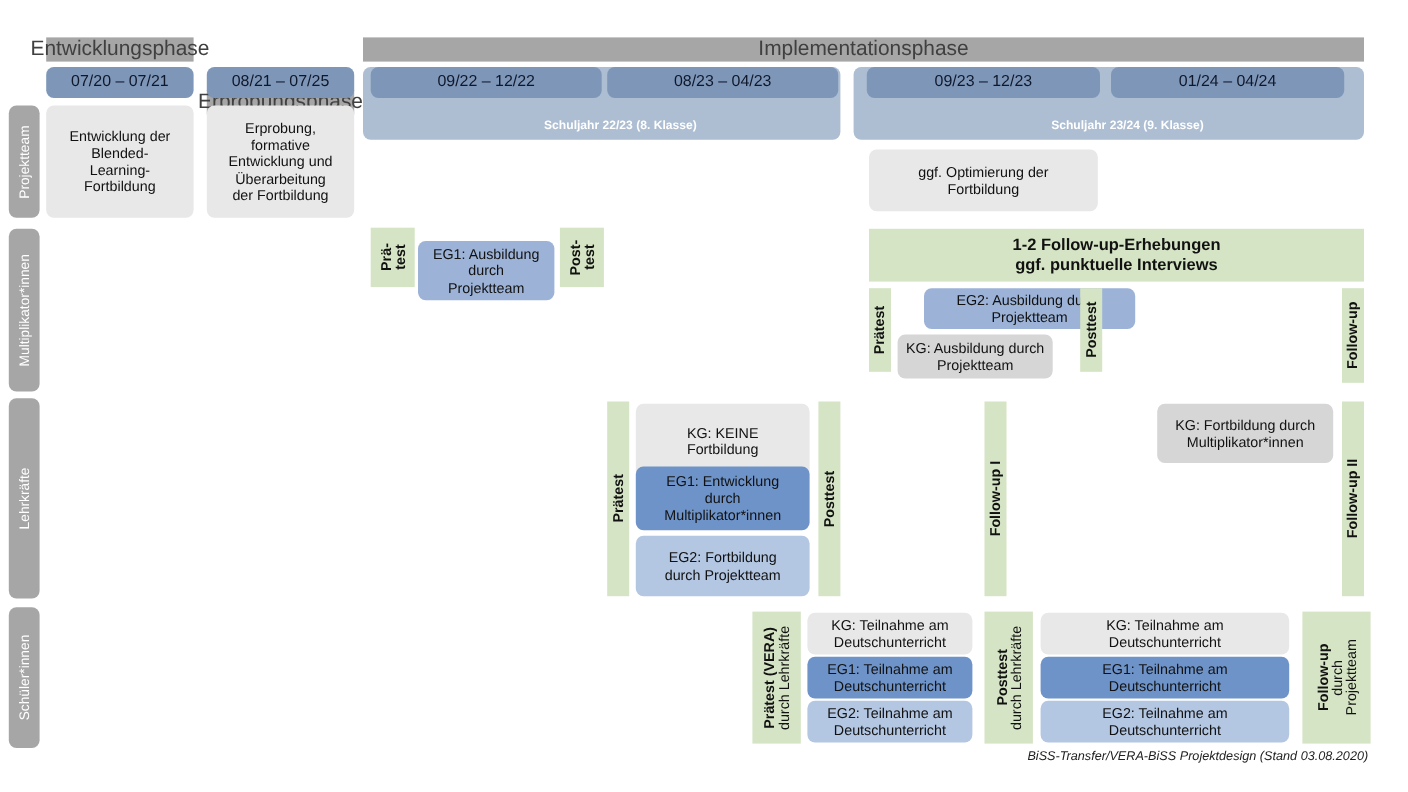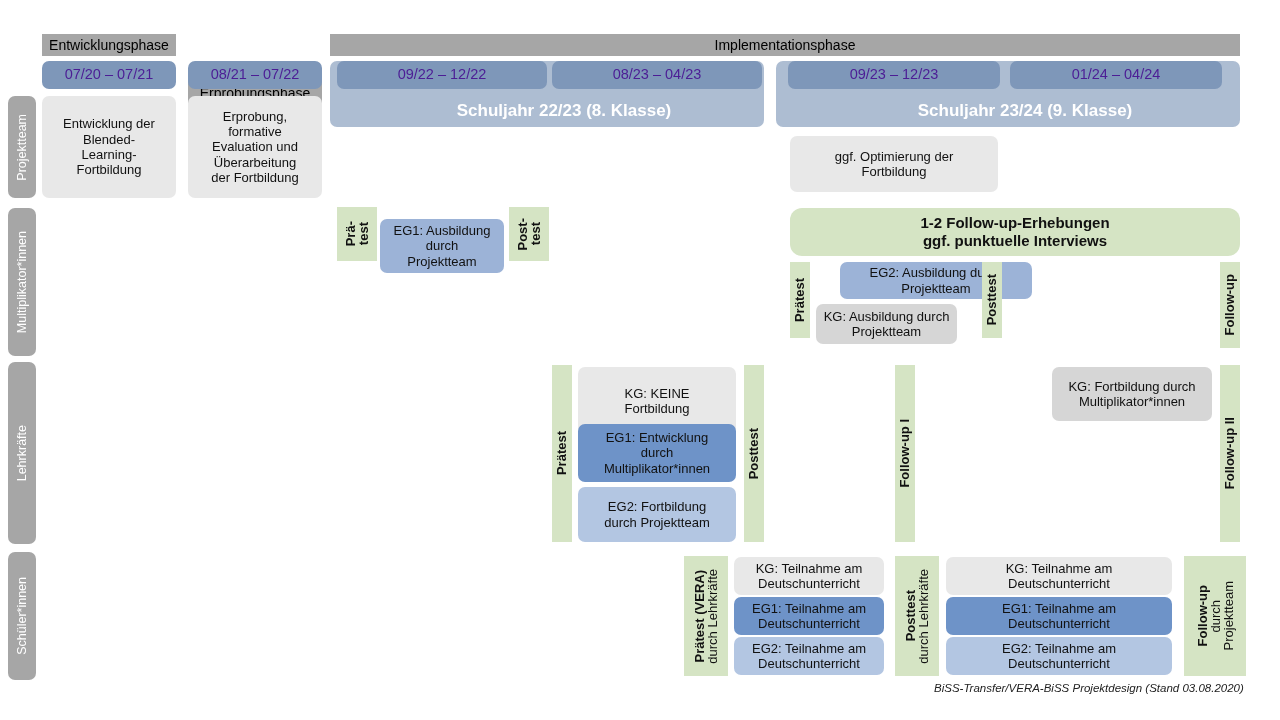--- a/index.html
+++ b/index.html
@@ -17,23 +17,23 @@
     position:absolute;
     box-sizing:border-box;
     display:flex;align-items:center;justify-content:center;
     text-align:center;
     line-height:1.18;
     border-radius:7px;
     white-space:pre-line;
   }
 
   
-  .phase       {background:#a6a6a6;color:#000000;font-size:14px;border-radius:0;}
-  .period      {background:#7e97b9;color:#4c1d95;font-size:14.5px;text-align:center;}
-  .schoolyear  {background:#adbdd2;color:#ffffff;font-size:17px;font-weight:bold;padding-left:34px;}
+  .phase       {background:#a6a6a6;color:#404040;font-size:19px;border-radius:0;}
+  .period      {background:#7e97b9;color:#0f172a;font-size:14.5px;text-align:center;}
+  .schoolyear  {background:#adbdd2;color:#ffffff;font-size:11px;font-weight:bold;padding-left:34px;}
   .rowlabel    {background:#a6a6a6;color:#ffffff;font-size:12.5px;}
   .grey        {background:#e8e8e8;color:#111;font-size:13px;}
   .greydark    {background:#d6d6d6;color:#111;font-size:13px;}
   .blue-mid    {background:#9cb3d7;color:#111;font-size:13px;}
   .blue-dark   {background:#6e93c8;color:#111;font-size:13px;}
   .blue-light  {background:#b3c6e2;color:#111;font-size:13px;}
   .green       {background:#d5e4c4;color:#111;font-size:13px;border-radius:0;}
   .greenwide   {background:#d5e4c4;color:#111;font-size:15px;font-weight:bold;border-radius:0;}
 
   
@@ -64,21 +64,21 @@
 </head>
 <body>
 
 <div id="stage">
 
   <div class="box phase" style="left:42px;top:34px;width:134px;height:22px;">Entwicklungsphase</div>
   <div class="box phase" style="left:188px;top:34px;width:134px;height:22px;margin-top:48px;">Erprobungsphase</div>
   <div class="box phase" style="left:330px;top:34px;width:910px;height:22px;">Implementationsphase</div>
 
   <div class="box period" style="left:42px;top:61px;width:134px;height:28px;">07/20 – 07/21</div>
-  <div class="box period" style="left:188px;top:61px;width:134px;height:28px;">08/21 – 07/22</div>
+  <div class="box period" style="left:188px;top:61px;width:134px;height:28px;">08/21 – 07/25</div>
 
   <div class="box schoolyear" style="left:330px;top:61px;width:434px;height:66px;align-items:flex-end;padding-bottom:6px;">
     <span>Schuljahr 22/23 (8. Klasse)</span>
   </div>
   <div class="box period" style="left:337px;top:61px;width:210px;height:28px;">09/22 – 12/22</div>
   <div class="box period" style="left:552px;top:61px;width:210px;height:28px;">08/23 – 04/23</div>
 
   <div class="box schoolyear" style="left:776px;top:61px;width:464px;height:66px;align-items:flex-end;padding-bottom:6px;">
     <span>Schuljahr 23/24 (9. Klasse)</span>
   </div>
@@ -97,21 +97,21 @@
   <div class="box rowlabel" style="left:8px;top:552px;width:28px;height:128px;">
     <span class="vert">Schüler*innen</span>
   </div>
 
   <div class="box grey" style="left:42px;top:96px;width:134px;height:102px;">Entwicklung der
 Blended-
 Learning-
 Fortbildung</div>
   <div class="box grey" style="left:188px;top:96px;width:134px;height:102px;">Erprobung,
 formative
-Evaluation und
+Entwicklung und
 Überarbeitung
 der Fortbildung</div>
   <div class="box grey" style="left:790px;top:136px;width:208px;height:56px;">ggf. Optimierung der
 Fortbildung</div>
 
   <div class="box green" style="left:337px;top:207px;width:40px;height:54px;">
     <span class="vstack">
       <span class="b">Prä-</span>
       <span class="b">test</span>
     </span>
@@ -119,21 +119,21 @@
   <div class="box blue-mid" style="left:380px;top:207px;width:124px;height:54px;margin-top:12px;">EG1: Ausbildung
 durch
 Projektteam</div>
   <div class="box green" style="left:509px;top:207px;width:40px;height:54px;">
     <span class="vstack">
       <span class="b">Post-</span>
       <span class="b">test</span>
     </span>
   </div>
 
-  <div class="box greenwide" style="left:790px;top:208px;width:450px;height:48px;border-radius:12px;">1-2 Follow-up-Erhebungen
+  <div class="box greenwide" style="left:790px;top:208px;width:450px;height:48px;">1-2 Follow-up-Erhebungen
 ggf. punktuelle Interviews</div>
 
   <div class="box green" style="left:790px;top:262px;width:20px;height:76px;">
     <span class="vert b">Prätest</span>
   </div>
   <div class="box blue-mid" style="left:816px;top:262px;width:192px;height:37px;margin-left:24px;">EG2:  Ausbildung durch
 Projektteam</div>
   <div class="box greydark" style="left:816px;top:304px;width:141px;height:40px;">KG: Ausbildung durch
 Projektteam</div>
   <div class="box green" style="left:982px;top:262px;width:20px;height:76px;">

